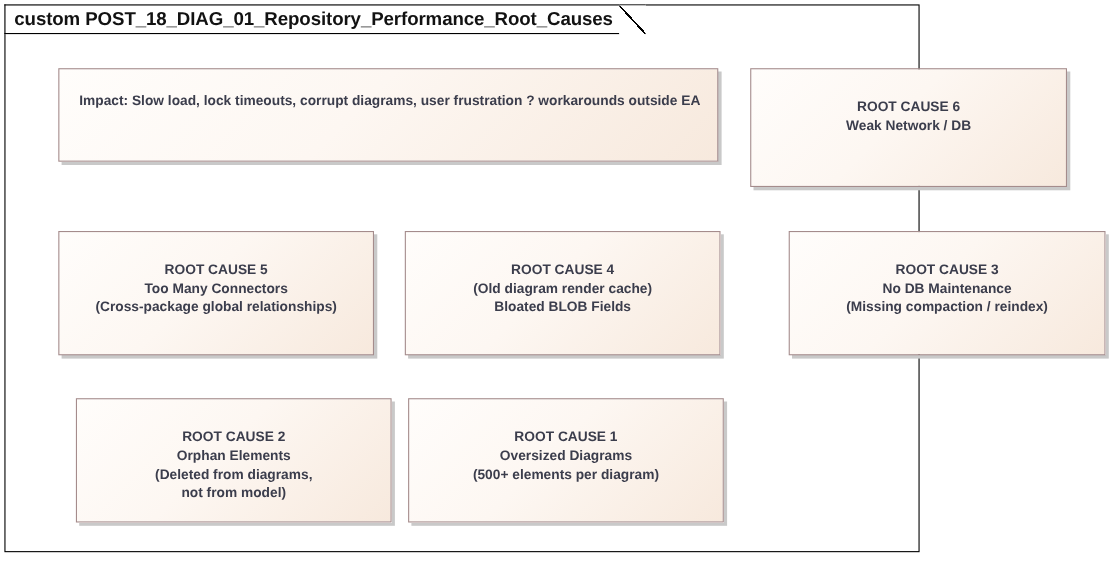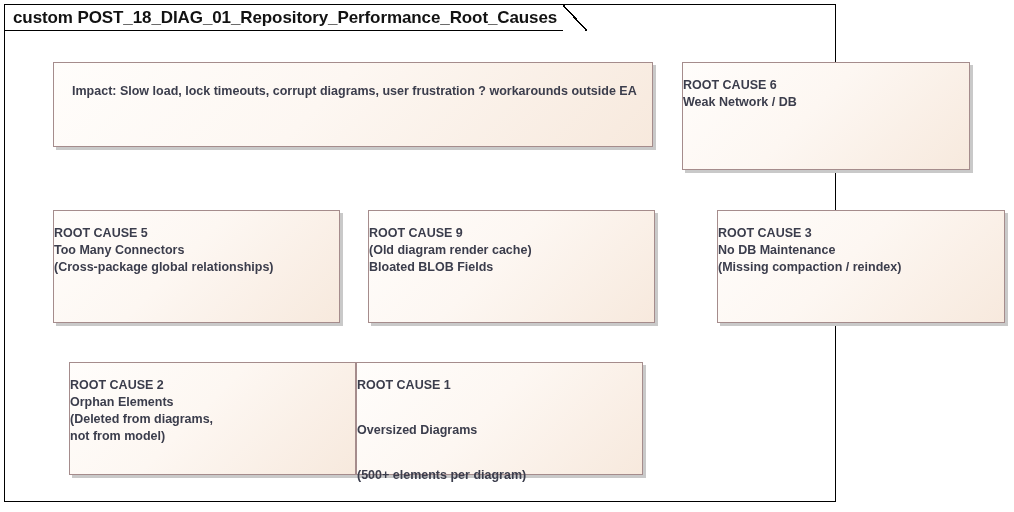--- a/index.html
+++ b/index.html
@@ -80,22 +80,22 @@
 
   
   .node {
     position: absolute;
     box-sizing: border-box;
     border: 1px solid #a58c8c;
     background: linear-gradient(135deg, #fffdfb 0%, #fdf7f2 45%, #f7e9dd 100%);
     box-shadow: 3px 3px 0 0 #c9c9c9;
     display: flex;
     flex-direction: column;
-    align-items: flex-start;
-    padding-top: 14px;
+    align-items: center;
+    padding-top: 26px;
   }
   .node.align-left {
     align-items: flex-start;
     padding-left: 18px;
     padding-top: 20px;
   }
   .node-line {
     font-size: 12.5px;
     font-weight: bold;
     color: #3b3d4c;
@@ -106,21 +106,21 @@
 
   
   #node-impact      { left: 48px;  top: 57px;  width: 600px; height: 85px; }
   #node-rc6         { left: 677px; top: 57px;  width: 288px; height: 108px; }
 
   #node-rc5         { left: 48px;  top: 205px; width: 287px; height: 113px; }
   #node-rc4         { left: 363px; top: 205px; width: 287px; height: 113px; }
   #node-rc3         { left: 712px; top: 205px; width: 288px; height: 113px; }
 
   #node-rc2         { left: 64px;  top: 357px; width: 287px; height: 113px; }
-  #node-rc1         { left: 351px; top: 357px; width: 287px; height: 113px; gap: 28px; }
+  #node-rc1         { left: 366px; top: 357px; width: 287px; height: 113px; }
 </style>
 </head>
 <body>
 
 <div id="diagram-frame">
 
   <div class="node align-left" id="node-impact">
       <div class="node-line">Impact: Slow load, lock timeouts, corrupt diagrams, user frustration ? workarounds outside EA</div>
     </div>
 
@@ -129,21 +129,21 @@
       <div class="node-line">Weak Network / DB</div>
     </div>
 
   <div class="node" id="node-rc5">
       <div class="node-line">ROOT CAUSE 5</div>
       <div class="node-line">Too Many Connectors</div>
       <div class="node-line">(Cross-package global relationships)</div>
     </div>
 
   <div class="node" id="node-rc4">
-      <div class="node-line">ROOT CAUSE 9</div>
+      <div class="node-line">ROOT CAUSE 4</div>
       <div class="node-line">(Old diagram render cache)</div>
       <div class="node-line">Bloated BLOB Fields</div>
     </div>
 
   <div class="node" id="node-rc3">
       <div class="node-line">ROOT CAUSE 3</div>
       <div class="node-line">No DB Maintenance</div>
       <div class="node-line">(Missing compaction / reindex)</div>
     </div>
 

